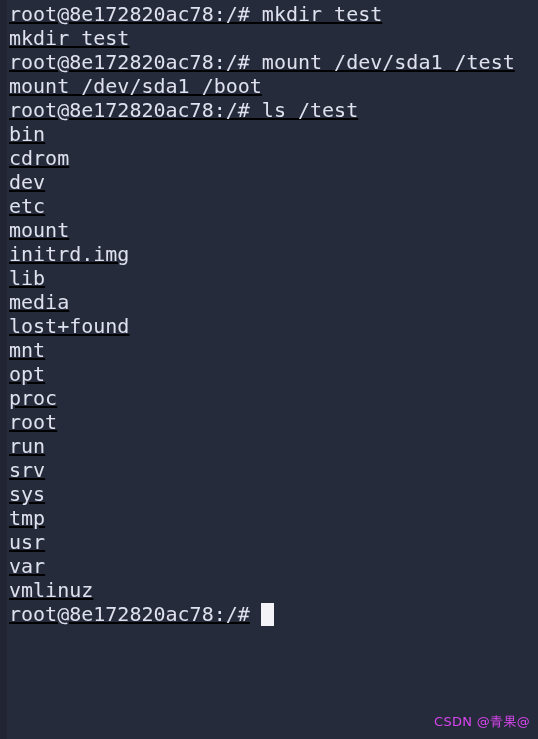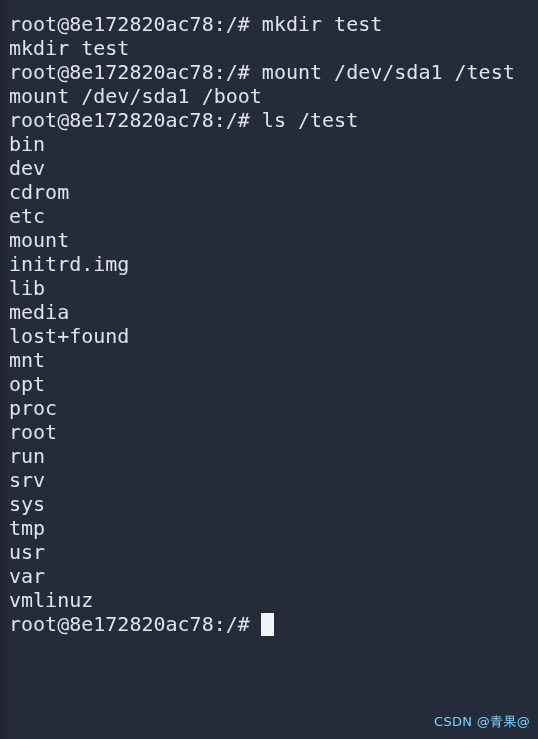--- a/index.html
+++ b/index.html
@@ -33,22 +33,23 @@
     height: 100%;
     background: #212532;
     pointer-events: none;
   }
 
   #screen {
     position: absolute;
     left: 0;
     top: 0;
     width: 538px;
-    padding: 12px 0 0 9px;
+    padding: 2px 0 0 9px;
     box-sizing: border-box;
+    text-decoration: underline;
   }
 
   .line {
     font-size: 20px;
     line-height: 24px;
     height: 24px;
     color: #dfe2ee;
     white-space: pre;
     letter-spacing: 0px;
     font-family: "DejaVu Sans Mono", "Liberation Mono", monospace;
@@ -68,40 +69,40 @@
     vertical-align: middle;
     flex: 0 0 auto;
   }
 
   #watermark {
     position: absolute;
     right: 8px;
     bottom: 8px;
     font-family: "DejaVu Sans", "Liberation Sans", sans-serif;
     font-size: 13px;
-    color: #7dd3fc;
+    color: #d946ef;
     white-space: pre;
     letter-spacing: 0.3px;
   }
 </style>
 </head>
 <body>
 
 <div id="terminal">
 
   <div id="screen">
 
     <div class="line">root@8e172820ac78:/# mkdir test</div>
     <div class="line">mkdir test</div>
     <div class="line">root@8e172820ac78:/# mount /dev/sda1 /test</div>
     <div class="line">mount /dev/sda1 /boot</div>
     <div class="line">root@8e172820ac78:/# ls /test</div>
     <div class="line">bin</div>
+    <div class="line">cdrom</div>
     <div class="line">dev</div>
-    <div class="line">cdrom</div>
     <div class="line">etc</div>
     <div class="line">mount</div>
     <div class="line">initrd.img</div>
     <div class="line">lib</div>
     <div class="line">media</div>
     <div class="line">lost+found</div>
     <div class="line">mnt</div>
     <div class="line">opt</div>
     <div class="line">proc</div>
     <div class="line">root</div>

